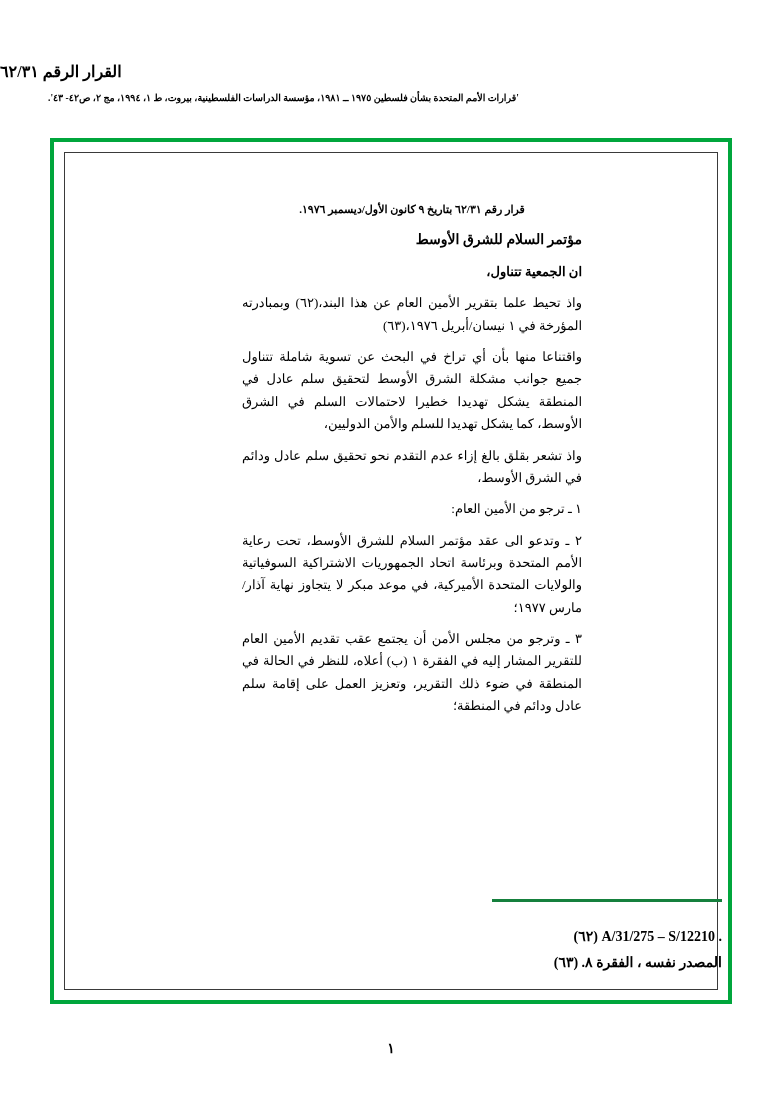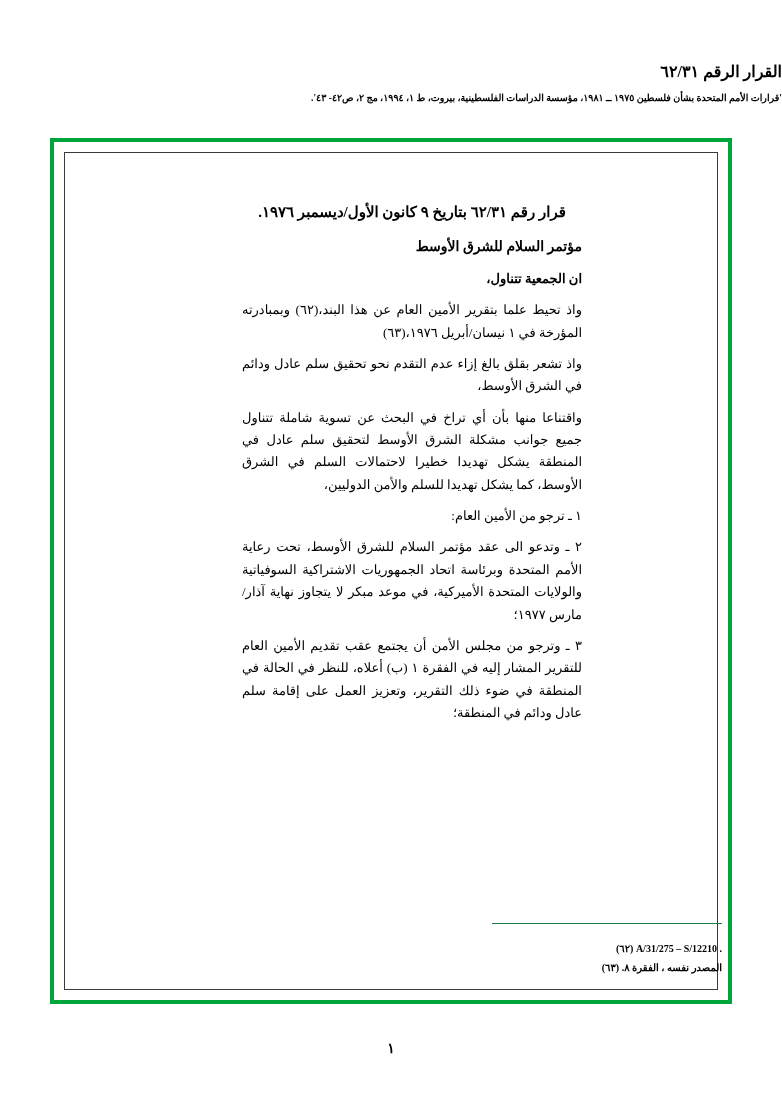--- a/index.html
+++ b/index.html
@@ -17,21 +17,21 @@
   }
   .page {
     width: 782px;
     height: 1095px;
     position: relative;
     box-sizing: border-box;
   }
 
   
   .header {
-    text-align: right;
+    text-align: left;
     padding-top: 62px;
   }
   .doc-title {
     font-size: 16px;
     font-weight: bold;
     letter-spacing: 0.5px;
     direction: rtl;
   }
   .doc-source {
     font-size: 9.5px;
@@ -73,21 +73,21 @@
     text-align: justify;
     font-size: 13px;
     line-height: 1.72;
   }
   .content p {
     margin: 0 0 9px 0;
   }
   .res-head {
     font-weight: bold;
     text-align: center;
-    font-size: 15px;
+    font-size: 11px;
     margin-bottom: 4px;
   }
   .res-subject {
     font-weight: bold;
     text-align: right;
     font-size: 14px;
     margin-bottom: 16px;
   }
   .lead {
     font-weight: bold;
@@ -95,24 +95,24 @@
   }
 
   
   .footnotes {
     position: absolute;
     bottom: 118px;
     right: 60px;
     width: 230px;
     direction: rtl;
     text-align: right;
-    font-size: 10px;
+    font-size: 14px;
     line-height: 1.9;
-    border-top: 1px solid #15803d;
-    padding-top: 15px;
+    border-top: 3px solid #15803d;
+    padding-top: 22px;
   }
   .footnotes .fn {
     white-space: nowrap;
     font-weight: bold;
   }
   .footnotes .fn .num {
     display: inline-block;
     width: 28px;
   }
   .footnotes .fn .txt {
@@ -148,22 +148,22 @@
   <div class="frame-outer">
     <div class="frame-inner"></div>
   </div>
 
   <div class="content">
     <p class="res-head">قرار رقم ٦٢/٣١ بتاريخ ٩ كانون الأول/ديسمبر ١٩٧٦.</p>
     <p class="res-subject">مؤتمر السلام للشرق الأوسط</p>
     <p class="lead">ان الجمعية تتناول،</p>
 
     <p>واذ تحيط علما بتقرير الأمين العام عن هذا البند،(٦٢)   وبمبادرته المؤرخة في ١ نيسان/أبريل ١٩٧٦،(٦٣)</p>
+    <p>واقتناعا منها بأن أي تراخ في البحث عن تسوية شاملة تتناول جميع جوانب مشكلة الشرق الأوسط لتحقيق سلم عادل في المنطقة يشكل تهديدا خطيرا لاحتمالات السلم في الشرق الأوسط، كما يشكل تهديدا للسلم والأمن الدوليين،</p>
     <p>واذ تشعر بقلق بالغ إزاء عدم التقدم نحو تحقيق سلم عادل ودائم في الشرق الأوسط،</p>
-    <p>واقتناعا منها بأن أي تراخ في البحث عن تسوية شاملة تتناول جميع جوانب مشكلة الشرق الأوسط لتحقيق سلم عادل في المنطقة يشكل تهديدا خطيرا لاحتمالات السلم في الشرق الأوسط، كما يشكل تهديدا للسلم والأمن الدوليين،</p>
     <p>١ ـ ترجو من الأمين العام:</p>
     <p>٢ ـ وتدعو الى عقد مؤتمر السلام للشرق الأوسط، تحت رعاية الأمم المتحدة وبرئاسة اتحاد الجمهوريات الاشتراكية السوفياتية والولايات المتحدة الأميركية، في موعد مبكر لا يتجاوز نهاية آذار/مارس ١٩٧٧؛</p>
     <p>٣ ـ وترجو من مجلس الأمن أن يجتمع عقب تقديم الأمين العام للتقرير المشار إليه في الفقرة ١ (ب) أعلاه، للنظر في الحالة في المنطقة في ضوء ذلك التقرير، وتعزيز العمل على إقامة سلم عادل ودائم في المنطقة؛</p>
   </div>
 
   <div class="footnotes">
     <div class="fn">
       <span class="txt fn-lat">A/31/275 – S/12210 .</span>
       <span class="num">(٦٢)</span>
     </div>

